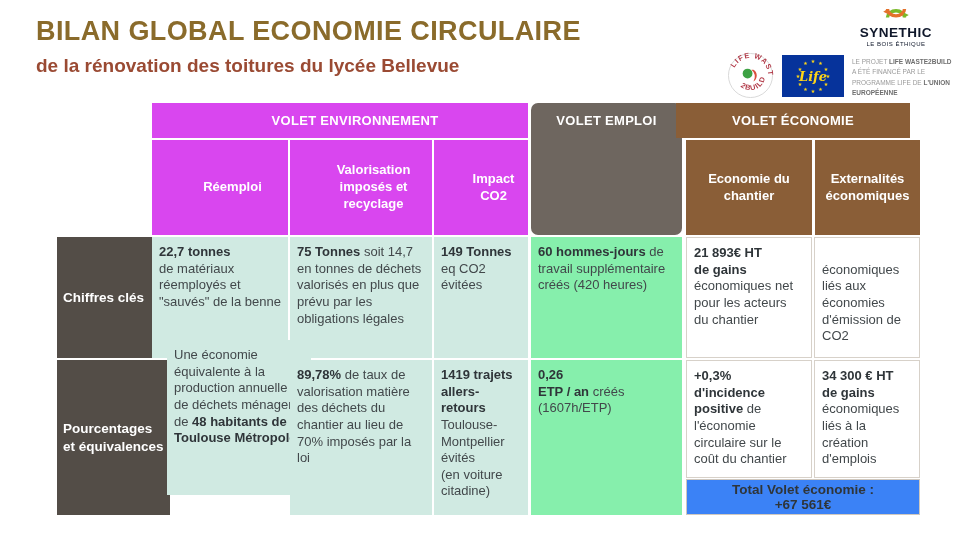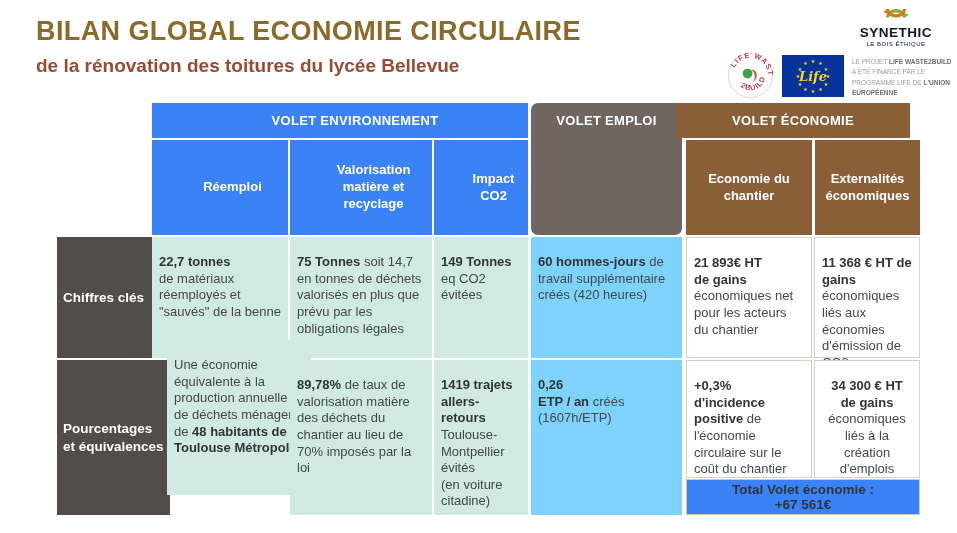--- a/index.html
+++ b/index.html
@@ -15,28 +15,28 @@
   .synethic .tag{font-size:6px;letter-spacing:.5px;margin-top:1px;}
   .badges{left:727px;top:52px;width:226px;display:flex;align-items:center;gap:8px;}
   .fundtext{font-size:6.5px;line-height:1.55;color:#9A9A9A;width:106px;text-transform:uppercase;}
   .fundtext .b{font-weight:bold;color:#6E6E6E;}
   
   .ghead{display:flex;align-items:center;justify-content:center;color:#fff;
          font-weight:bold;font-size:13px;letter-spacing:.3px;text-align:center;}
   .ghead.top{align-items:flex-start;padding-top:10px;}
   .subhead{display:flex;align-items:center;justify-content:center;text-align:center;
            color:#fff;font-weight:bold;font-size:13px;line-height:1.3;padding:0 5px;}
-  .teal{background:#3b82f6;padding-left:30px;}
+  .teal{background:#d946ef;padding-left:30px;}
   .graydark{background:#6E665F;border-radius:7px;}
   .brown{background:#8A5E37;}
-  .cell{padding:17px 7px 6px 7px;font-size:13px;line-height:1.28;color:#42484B;
+  .cell{padding:7px 7px 6px 7px;font-size:13px;line-height:1.28;color:#42484B;
         white-space:pre-wrap;}
   .cell .b,.total .b{font-weight:bold;color:#2F3539;}
   .mint{background:#D0EAE2;}
-  .graycell{background:#7dd3fc;}
+  .graycell{background:#86efac;}
   .whitecell{background:#FFFFFF;border:1px solid #D7D1C9;}
   .rowlabel{background:#534D47;color:#fff;font-weight:bold;font-size:13.5px;
             display:flex;align-items:center;padding:0 6px;line-height:1.3;margin-left:20px;}
   .total{background:#3b82f6;border:1px solid #CFC8BF;display:flex;align-items:center;
          justify-content:center;text-align:center;font-size:13.5px;white-space:pre-wrap;
          color:#2F2B25;}
 </style>
 </head>
 <body>
 
@@ -97,49 +97,49 @@
       </svg>
     </span>
     <div class="fundtext"><span>LE PROJET </span><span class="b">LIFE WASTE2BUILD</span><span> A ÉTÉ FINANCÉ PAR LE PROGRAMME LIFE DE </span><span class="b">L'UNION EUROPÉENNE</span></div>
   </div>
 
   <div class="abs ghead teal" style="left:152px;top:103px;width:376px;height:35px;">VOLET ENVIRONNEMENT</div>
   <div class="abs ghead top graydark" style="left:531px;top:103px;width:151px;height:132px;">VOLET EMPLOI</div>
   <div class="abs ghead brown" style="left:676px;top:103px;width:234px;height:35px;">VOLET ÉCONOMIE</div>
 
   <div class="abs subhead teal" style="left:152px;top:140px;width:136px;height:95px;">Réemploi</div>
-  <div class="abs subhead teal" style="left:290px;top:140px;width:142px;height:95px;">Valorisation matière et recyclage</div>
+  <div class="abs subhead teal" style="left:290px;top:140px;width:142px;height:95px;">Valorisation imposés et recyclage</div>
   <div class="abs subhead teal" style="left:434px;top:140px;width:94px;height:95px;">Impact CO2</div>
   <div class="abs subhead brown" style="left:686px;top:140px;width:126px;height:95px;">Economie du chantier</div>
   <div class="abs subhead brown" style="left:815px;top:140px;width:105px;height:95px;">Externalités économiques</div>
 
   <div class="abs rowlabel" style="left:37px;top:237px;width:113px;height:121px;">Chiffres clés</div>
   <div class="abs rowlabel" style="left:37px;top:360px;width:113px;height:155px;">Pourcentages et équivalences</div>
 
   <div class="abs cell mint" style="left:152px;top:237px;width:136px;height:121px;"><span class="b">22,7 tonnes</span><span>
 de matériaux réemployés et "sauvés" de la benne</span></div>
   <div class="abs cell mint" style="left:290px;top:237px;width:142px;height:121px;"><span class="b">75 Tonnes</span><span> soit 14,7 en tonnes de déchets valorisés en plus que prévu par les obligations légales</span></div>
   <div class="abs cell mint" style="left:434px;top:237px;width:94px;height:121px;"><span class="b">149 Tonnes</span><span>
 eq CO2 évitées</span></div>
   <div class="abs cell graycell" style="left:531px;top:237px;width:151px;height:121px;"><span class="b">60 hommes-jours</span><span> de travail supplémentaire créés (420 heures)</span></div>
   <div class="abs cell whitecell" style="left:686px;top:237px;width:126px;height:121px;"><span class="b">21 893€ HT
 de gains</span><span>
 économiques net pour les acteurs du chantier</span></div>
-  <div class="abs cell whitecell" style="left:814px;top:237px;width:106px;height:121px;"><span class="b">11 368 € HT de gains</span><span>
+  <div class="abs cell whitecell" style="left:814px;top:237px;width:106px;height:121px;"><span>
 économiques liés aux économies d'émission de CO2</span></div>
 
   <div class="abs cell mint" style="left:152px;top:340px;width:144px;height:155px;margin-left:15px;"><span>Une économie équivalente à la production annuelle de déchets ménagers de </span><span class="b">48 habitants de Toulouse Métropole</span></div>
   <div class="abs cell mint" style="left:290px;top:360px;width:142px;height:155px;"><span class="b">89,78%</span><span> de taux de valorisation matière des déchets du chantier au lieu de 70% imposés par la loi</span></div>
   <div class="abs cell mint" style="left:434px;top:360px;width:94px;height:155px;"><span class="b">1419 trajets allers-retours</span><span>
 Toulouse-Montpellier évités
 (en voiture citadine)</span></div>
   <div class="abs cell graycell" style="left:531px;top:360px;width:151px;height:155px;"><span class="b">0,26
 ETP / an</span><span> créés
 (1607h/ETP)</span></div>
   <div class="abs cell whitecell" style="left:686px;top:360px;width:126px;height:118px;"><span class="b">+0,3% d'incidence positive</span><span> de l'économie circulaire sur le coût du chantier</span></div>
-  <div class="abs cell whitecell" style="left:814px;top:360px;width:106px;height:118px;text-align:center;"><span class="b">34 300 € HT
+  <div class="abs cell whitecell" style="left:814px;top:360px;width:106px;height:118px;"><span class="b">34 300 € HT
 de gains</span><span>
 économiques liés à la création d'emplois</span></div>
 
   <div class="abs total" style="left:686px;top:479px;width:234px;height:36px;"><span class="b">Total Volet économie :
 +67 561€</span></div>
 
 </div>
 
 </body></html>

